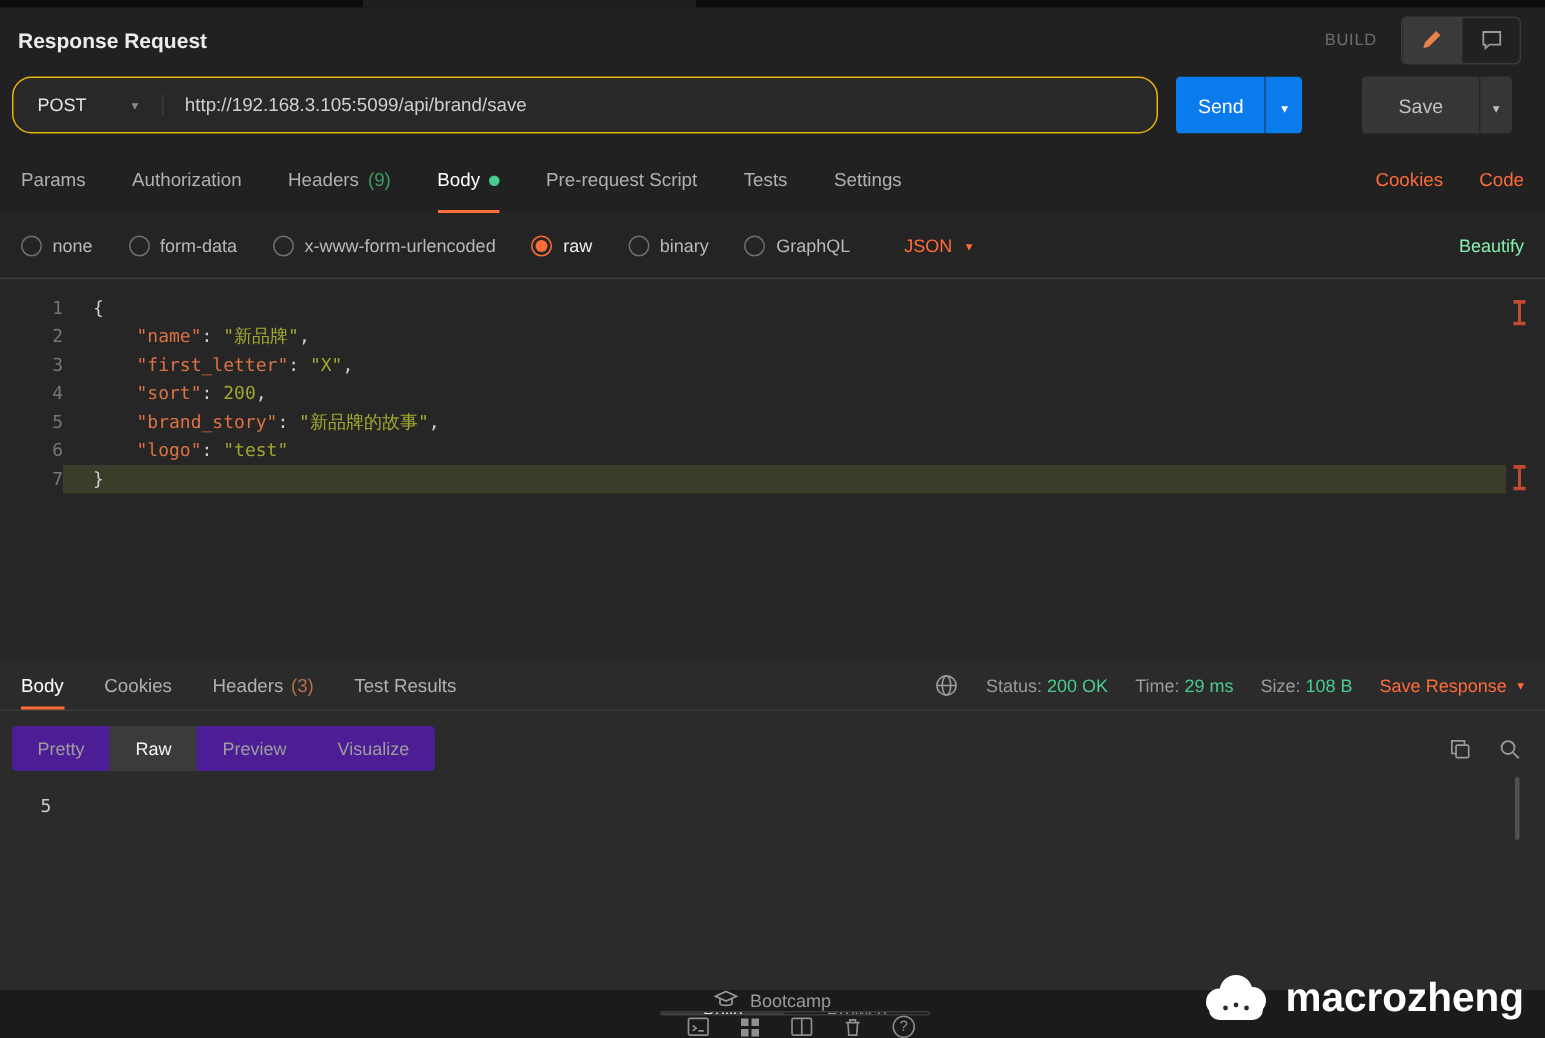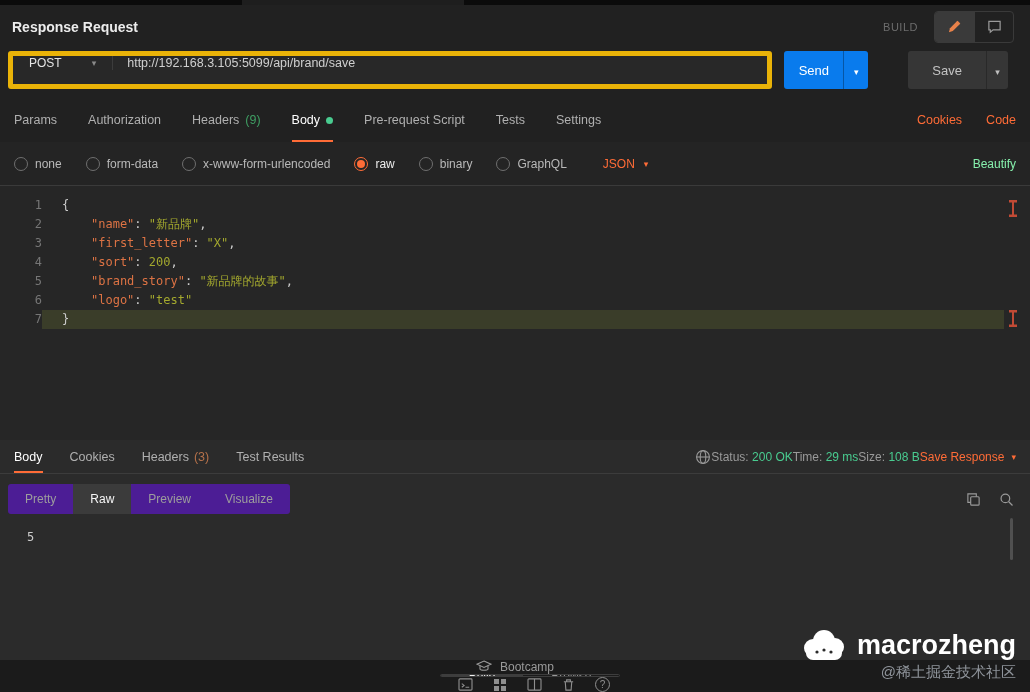--- a/index.html
+++ b/index.html
@@ -16,21 +16,21 @@
   .req-title { font-size:14px; font-weight:700; color:#ececec; }
   .topbar-right { margin-left:auto; display:flex; align-items:center; gap:16px; padding-right:4px; }
   .build-label { font-size:11px; color:#6d6d6d; letter-spacing:0.5px; }
   .icon-group { display:flex; border:1px solid #3a3a3a; border-radius:4px; overflow:hidden; height:32px; }
   .icon-btn { width:39px; border:none; background:transparent; display:flex; align-items:center; justify-content:center; cursor:pointer; }
   .icon-btn.active { background:#3a3a3a; }
   .icon-btn + .icon-btn { border-left:1px solid #3a3a3a; }
 
   
   .request-row { height:50px; background:#212121; display:flex; align-items:center; padding:0 22px 6px 8px; }
-  .url-bar { flex:1; display:flex; align-items:flex-start; height:38px; border:5px solid #eab308; border-radius:3px; background:#282828; overflow:hidden; }
+  .url-bar { flex:1; display:flex; align-items:center; height:38px; border:1px solid #eab308; border-radius:13px; background:#282828; overflow:hidden; }
   .method-select { display:flex; align-items:center; gap:30px; padding:0 16px; font-size:12px; color:#e4e4e4; border-right:1px solid #3c3c3c; cursor:pointer; }
   .url-input { flex:1; display:flex; align-items:center; padding:0 14px; font-size:12.5px; color:#cfcfcf; }
   .caret { font-size:9px; color:#8a8a8a; }
   .caret.white { color:#ffffff; }
   .caret.orange { color:#ff6c37; }
   .caret.grey { color:#c0c0c0; }
   .send-split { display:flex; height:38px; margin-left:12px; border-radius:3px; overflow:hidden; }
   .send-main { width:59px; border:none; background:#097bed; color:#fff; font-size:13px; cursor:pointer; }
   .send-caret { width:25px; border:none; border-left:1px solid rgba(0,0,0,0.3); background:#097bed; cursor:pointer; }
   .save-split { display:flex; height:38px; margin-left:40px; border-radius:3px; overflow:hidden; background:#363636; }
@@ -72,21 +72,21 @@
   .scroll-mark.m1 { top:14px; }
   .scroll-mark.m2 { top:124px; }
 
   
   .response { height:220px; background:#2b2b2b; position:relative; }
   .resp-tabs { height:34px; display:flex; align-items:center; padding:0 14px; border-bottom:1px solid #3c3c3c; }
   .resp-tab { margin-right:27px; height:100%; display:flex; align-items:center; gap:5px; font-size:12.5px; color:#b0b0b0; cursor:pointer; position:relative; white-space:nowrap; }
   .resp-tab.active { color:#ffffff; }
   .resp-tab.active::after { content:""; position:absolute; left:0; right:0; bottom:0; height:2px; background:#ff6c37; }
   .count-orange { color:#b5714a; }
-  .resp-meta { margin-left:auto; display:flex; align-items:center; font-size:12px; color:#9a9a9a; white-space:nowrap; }
+  .resp-meta { margin-left:auto; display:flex; align-items:center; gap:18px; font-size:12px; color:#9a9a9a; white-space:nowrap; }
   .green { color:#49cc90; }
   .save-response { display:flex; align-items:center; gap:7px; color:#ff6c37; cursor:pointer; }
   .view-row { display:flex; align-items:center; margin-top:10px; padding:0 16px 0 8px; }
   .view-tabs { display:inline-flex; background:#4c1d95; border-radius:3px; overflow:hidden;text-align:center; }
   .view-tab { padding:8px 17px; font-size:12px; color:#9d9d9d; cursor:pointer; white-space:nowrap; }
   .view-tab.active { color:#f5f5f5; background:#3b3b3b; }
   .resp-icons { margin-left:auto; display:flex; gap:18px; align-items:center; }
   .resp-body { padding:16px 0 0 27px; font-family:"DejaVu Sans Mono","Liberation Mono",monospace; font-size:12px; color:#cdcdcd; }
   .resp-scroll-thumb { position:absolute; right:17px; top:78px; width:3px; height:42px; background:#505050; border-radius:2px; }
 
@@ -355,16 +355,15 @@
           <circle cx="12" cy="20" r="9" fill="#ffffff"></circle>
           <circle cx="23" cy="13" r="11" fill="#ffffff"></circle>
           <circle cx="34" cy="19" r="9" fill="#ffffff"></circle>
           <rect x="5" y="18" width="36" height="14" rx="7" fill="#ffffff"></rect>
           <circle cx="16" cy="24" r="1.6" fill="#2b2b2b"></circle>
           <circle cx="23" cy="22" r="1.6" fill="#2b2b2b"></circle>
           <circle cx="30" cy="24" r="1.6" fill="#2b2b2b"></circle>
         </svg>
       <span class="wm-name">macrozheng</span>
     </div>
-    <div class="wm-sub">@稀土掘金技术社区</div>
   </div>
 
 </div>
 
 </body></html>

